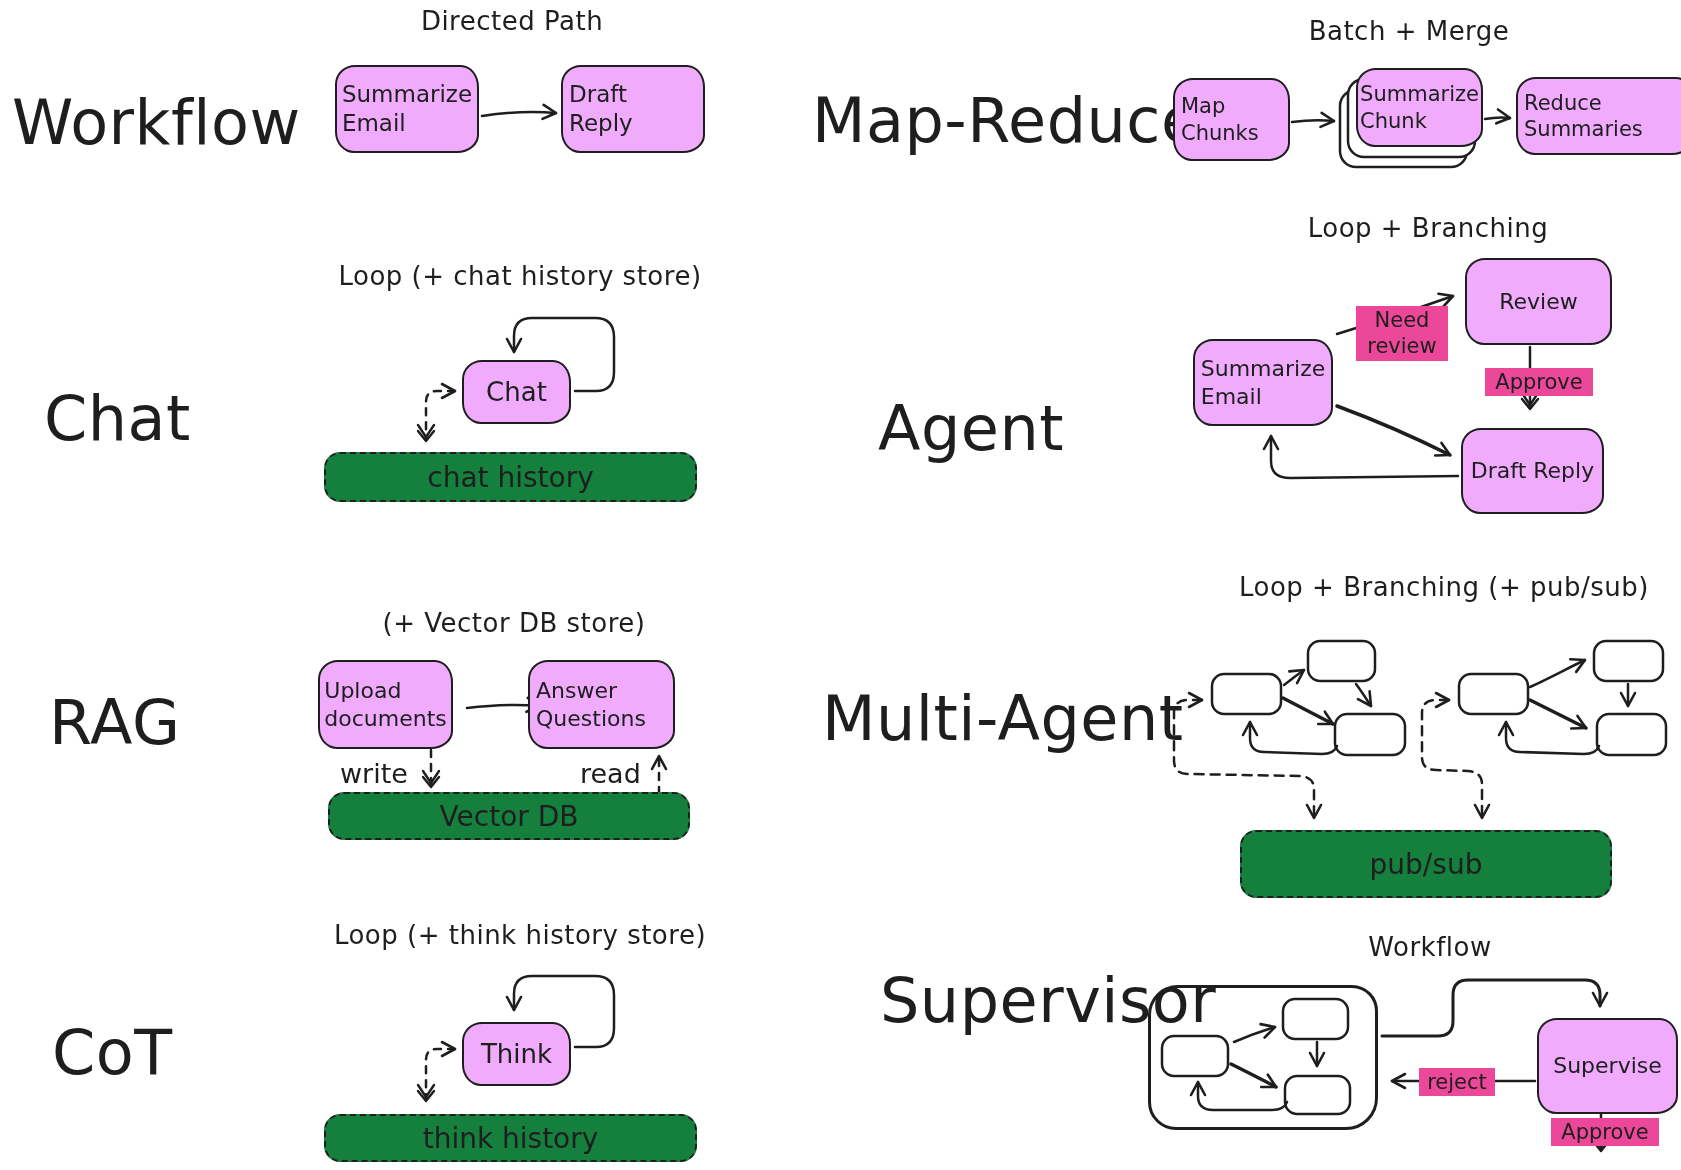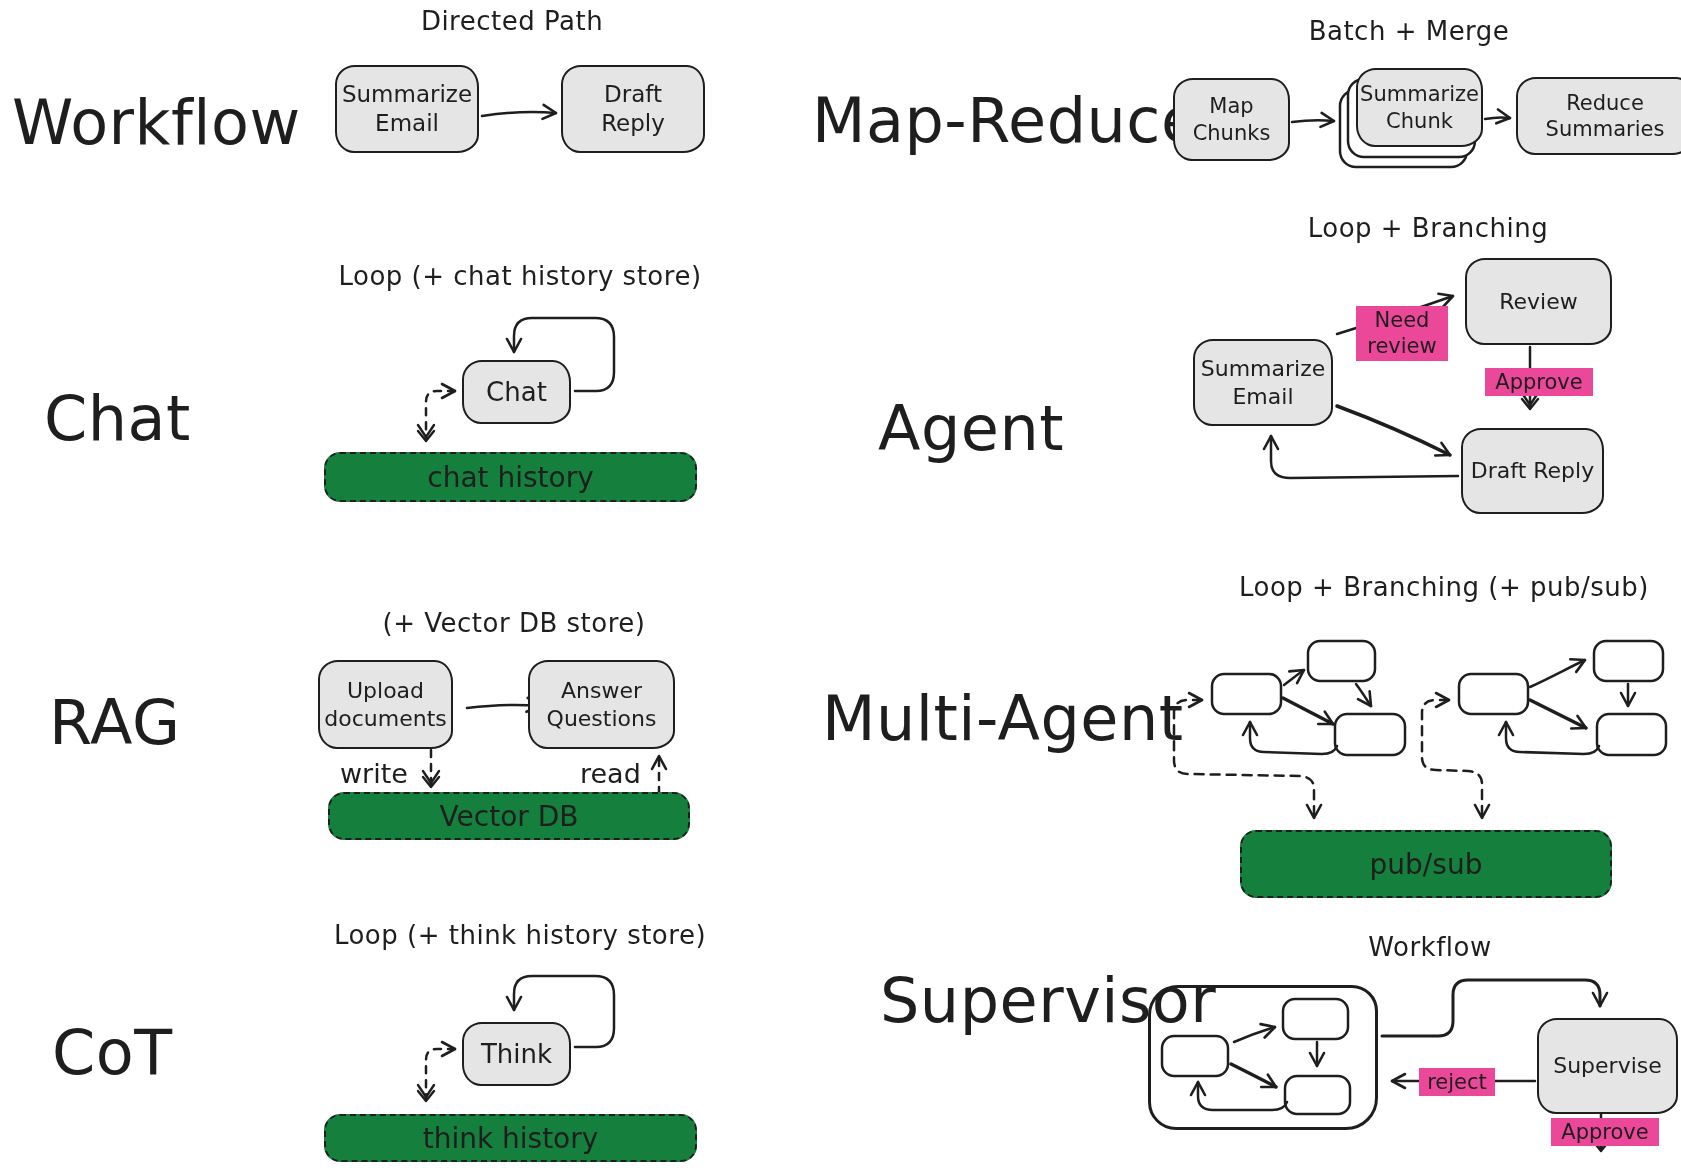--- a/index.html
+++ b/index.html
@@ -10,23 +10,23 @@
   #edges{position:absolute;left:0;top:0;z-index:0;}
   .seclabel{
     position:absolute;z-index:1;font-size:62px;font-weight:400;letter-spacing:0.5px;
     white-space:nowrap;
   }
   .title{
     position:absolute;z-index:1;font-size:26px;text-align:center;width:400px;
     white-space:nowrap;letter-spacing:0.5px;
   }
   .node{
-    position:absolute;z-index:1;background:#e5e5e5;border:2.5px solid #1e1e1e;
+    position:absolute;z-index:1;background:#f0abfc;border:2.5px solid #1e1e1e;
     border-radius:20px 18px 22px 19px / 19px 22px 18px 21px;
-    display:flex;align-items:center;justify-content:center;text-align:center;
+    display:flex;align-items:center;justify-content:center;text-align:left;
     font-size:23px;line-height:1.25;box-sizing:border-box;padding:2px 6px;
   }
   .node.small{font-size:22px;}
   .node.tiny{font-size:21px;}
   .node.chatty{font-size:26px;}
   .store{
     position:absolute;z-index:1;background:#15803d;border:2.5px dashed #1e1e1e;
     border-radius:16px;display:flex;align-items:center;justify-content:center;
     font-size:28px;box-sizing:border-box;
   }

